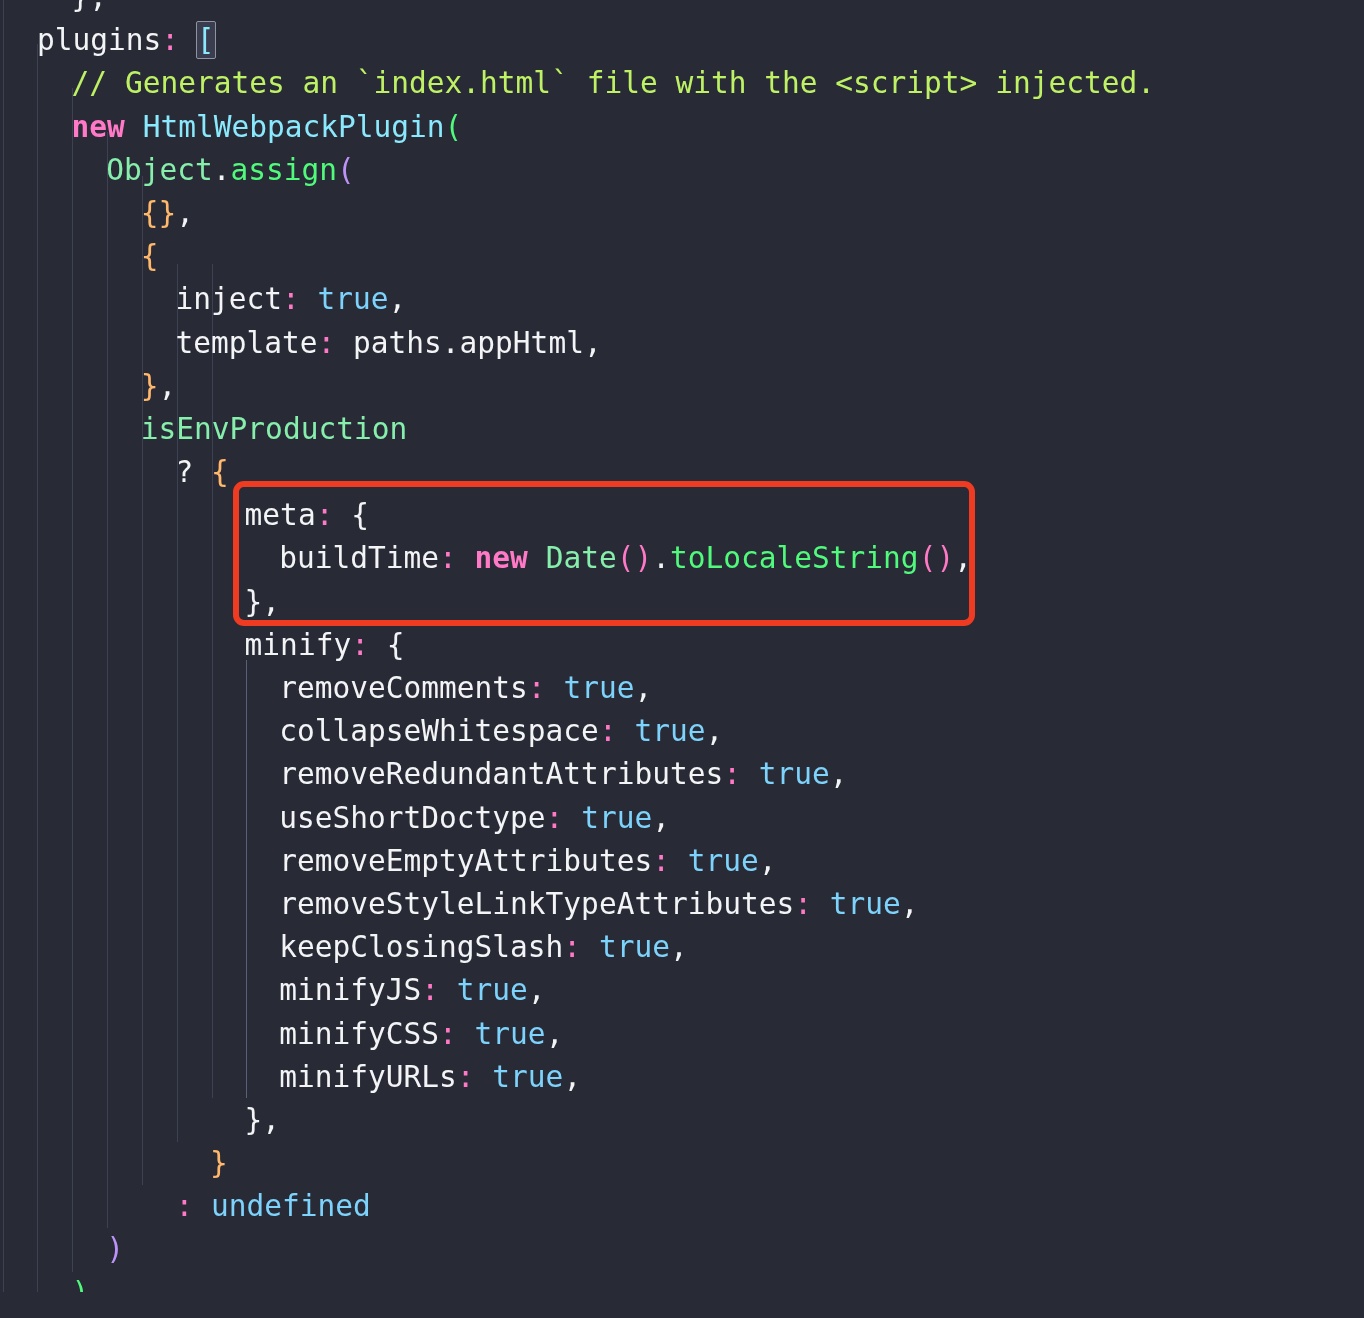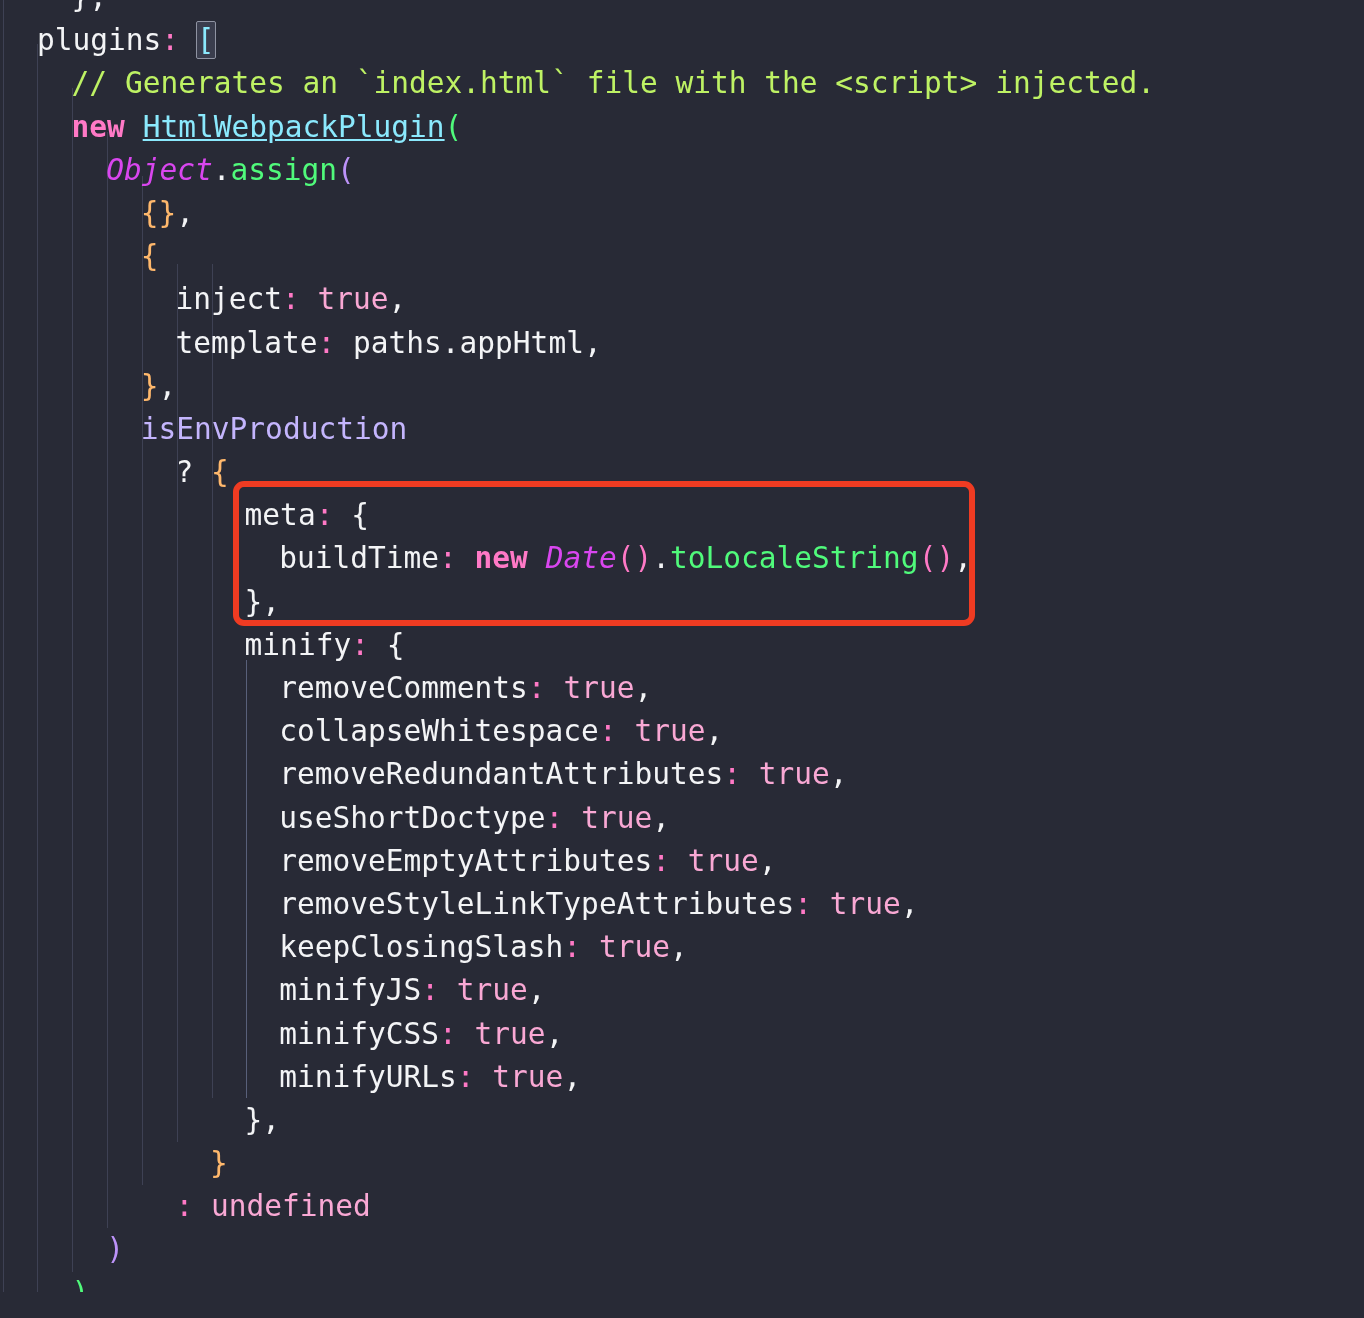--- a/index.html
+++ b/index.html
@@ -49,25 +49,25 @@
     padding-left: 37px;
     box-sizing: border-box;
     position: relative;
   }
   
   .t-plain   { color: #f3f4f6; }
   .t-prop    { color: #f3f4f6; }
   .t-colon   { color: #ff79c6; }
   .t-comment { color: #bef264; }
   .t-kw      { color: #ff79c6; font-weight: bold; }
-  .t-class   { color: #8be9fd; text-decoration: underline; }
-  .t-classit { color: #d946ef; font-style: italic; }
+  .t-class   { color: #8be9fd; }
+  .t-classit { color: #86efac; }
   .t-fn      { color: #50fa7b; text-align: right; }
-  .t-const   { color: #f9a8d4; }
-  .t-var     { color: #c4b5fd; }
+  .t-const   { color: #7dd3fc; }
+  .t-var     { color: #86efac; }
   .t-brace-o { color: #ffb86c; }
   .t-brace-w { color: #f3f4f6; }
   .t-par-g   { color: #50fa7b; }
   .t-par-p   { color: #bd93f9; }
   .t-par-k   { color: #ff79c6; }
   .t-par-c   { color: #8be9fd; }
 
   .bracket-match {
     background: #3a3d4d;
     outline: 1px solid #8f93a2;

